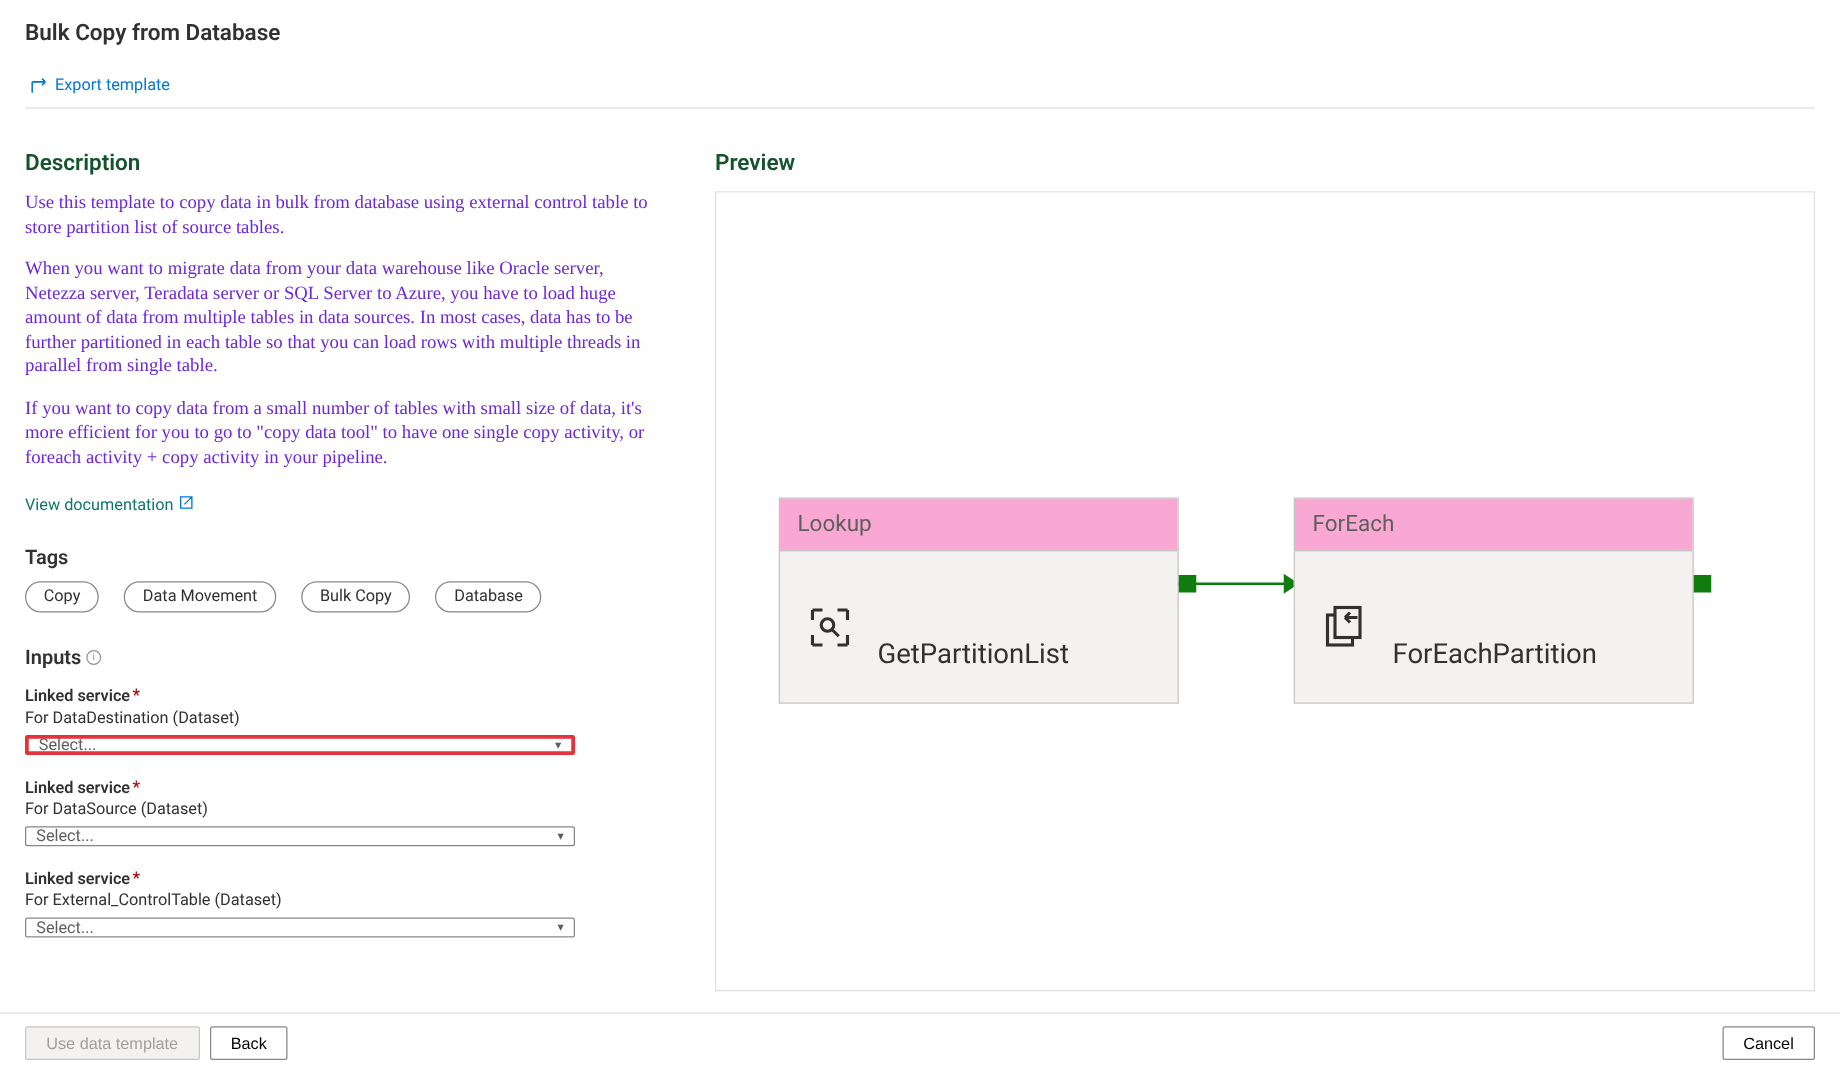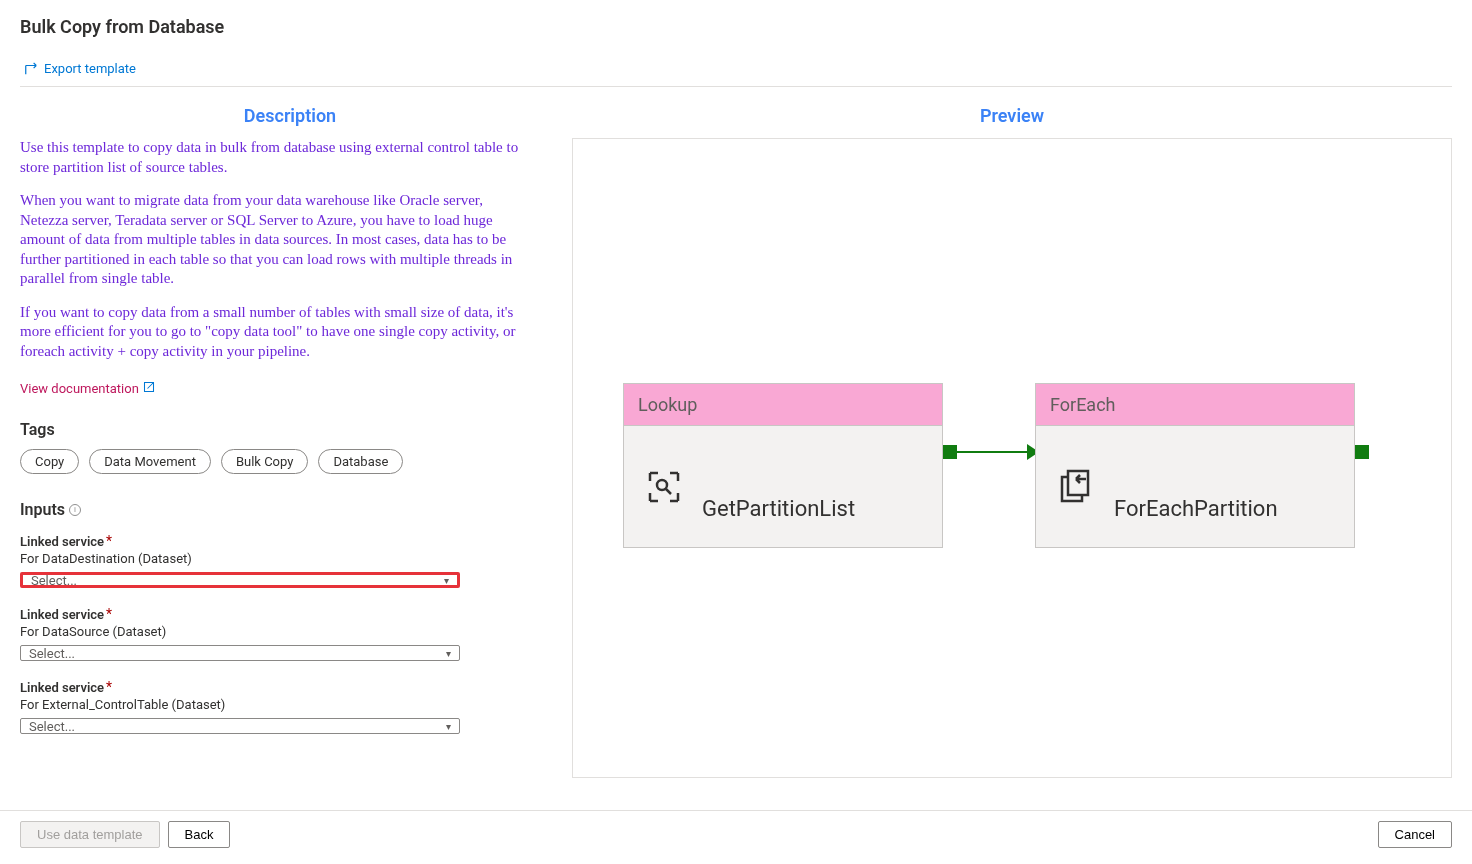--- a/index.html
+++ b/index.html
@@ -49,49 +49,48 @@
     width: 540px;
     flex-shrink: 0;
   }
   .right-col {
     flex: 1;
     padding-left: 12px;
   }
   .section-head {
     font-size: 18px;
     font-weight: 600;
-    margin: 2px 0 12px 0;
-    color: #3b82f6;
-    text-align: center;
+    margin: 17px 0 12px 0;
+    color: #14532d;
   }
   .desc-para {
     font-size: 15px;
     color: #6d28d9;
     line-height: 1.3;
     margin: 0 0 14px 0;
     max-width: 510px;
     font-family: Liberation Serif, serif;
   }
   .view-doc {
-    color: #be185d;
+    color: #0f766e;
     font-size: 13px;
     cursor: pointer;
     display: inline-flex;
     align-items: center;
     gap: 4px;
     margin-top: 6px;
   }
   .tags-head {
     font-size: 16px;
     font-weight: 600;
     margin: 24px 0 10px 0;
   }
   .tags-row {
     display: flex;
-    gap: 10px;
+    gap: 20px;
   }
   .tag-pill {
     border: 1px solid #8a8886;
     border-radius: 16px;
     padding: 4px 14px;
     font-size: 13px;
     background: #fff;
     cursor: pointer;
   }
   .inputs-head {

